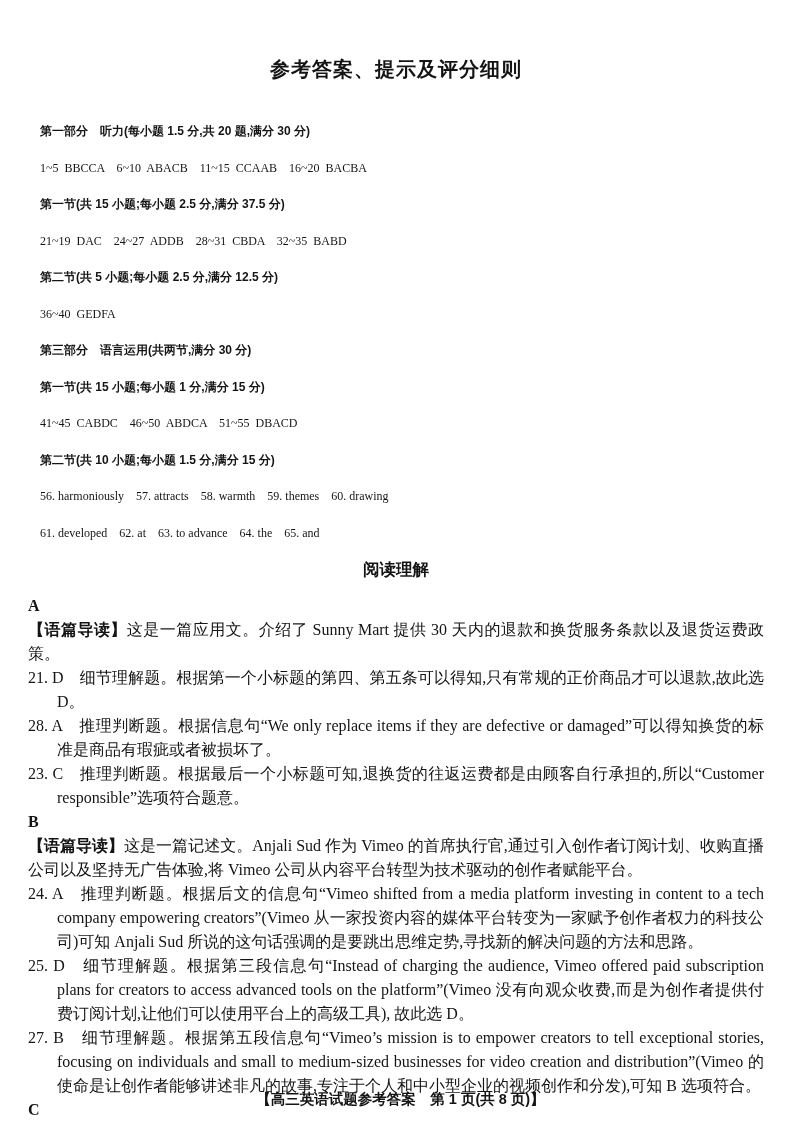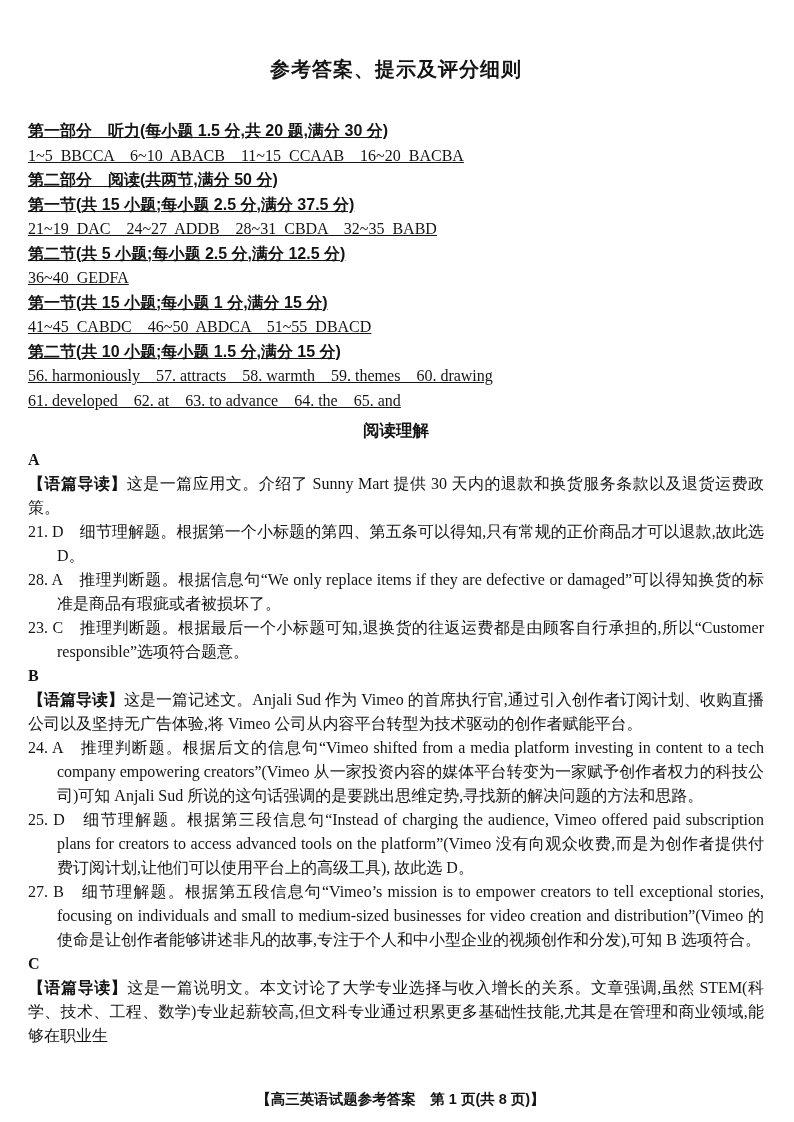--- a/index.html
+++ b/index.html
@@ -11,25 +11,25 @@
   .page{position:absolute;inset:0;padding:42px 30px 0 28px;box-sizing:border-box;}
   .title{
     text-align:center;font-family:"Liberation Sans","DejaVu Sans",sans-serif;
     font-weight:bold;font-size:23px;line-height:30px;letter-spacing:1px;
   }
   .subtitle{
     text-align:center;font-family:"Liberation Sans","DejaVu Sans",sans-serif;
     font-weight:bold;font-size:20px;line-height:27px;margin-top:14px;letter-spacing:1px;
   }
   .answer-key{margin-top:36px;}
-  .answer-key p{margin:0;font-size:16px;line-height:24.5px;text-decoration:underline;}
+  .answer-key p{margin:12px;font-size:12px;line-height:24.5px;}
   .hd{font-family:"Liberation Sans","DejaVu Sans",sans-serif;font-weight:bold;}
   .ans{white-space:pre-wrap;}
   .center-hd{
-    text-align:center;margin:5px;font-size:16.5px;line-height:24.5px;font-weight:bold;
+    text-align:center;margin:12px;font-size:16.5px;line-height:24.5px;font-weight:bold;
     font-family:"Liberation Sans","DejaVu Sans",sans-serif;
   }
   .passage-letter{text-align:center;margin:0;font-size:17px;line-height:24.5px;font-weight:bold;}
   .body-text p{margin:0;font-size:16px;line-height:24px;text-align:justify;}
   .lead-label{font-weight:bold;font-family:"Liberation Sans","DejaVu Sans",sans-serif;}
   .item{padding-left:29px;text-indent:-29px;}
   .footer{
     position:absolute;left:7px;right:0;top:1090px;text-align:center;
     font-family:"Liberation Sans","DejaVu Sans",sans-serif;
     font-weight:bold;font-size:14.5px;
@@ -38,25 +38,25 @@
 </head>
 <body>
 
 <div class="page">
 
   <div class="subtitle">参考答案、提示及评分细则</div>
 
   <div class="answer-key">
     <p class="hd">第一部分　听力(每小题 1.5 分,共 20 题,满分 30 分)</p>
     <p class="ans">1~5  BBCCA    6~10  ABACB    11~15  CCAAB    16~20  BACBA</p>
-    <p class="hd">第二部分　阅读(共两节,满分 50 分)</p>
     <p class="hd">第一节(共 15 小题;每小题 2.5 分,满分 37.5 分)</p>
     <p class="ans">21~19  DAC    24~27  ADDB    28~31  CBDA    32~35  BABD</p>
     <p class="hd">第二节(共 5 小题;每小题 2.5 分,满分 12.5 分)</p>
     <p class="ans">36~40  GEDFA</p>
+    <p class="hd">第三部分　语言运用(共两节,满分 30 分)</p>
     <p class="hd">第一节(共 15 小题;每小题 1 分,满分 15 分)</p>
     <p class="ans">41~45  CABDC    46~50  ABDCA    51~55  DBACD</p>
     <p class="hd">第二节(共 10 小题;每小题 1.5 分,满分 15 分)</p>
     <p class="ans">56. harmoniously    57. attracts    58. warmth    59. themes    60. drawing</p>
     <p class="ans">61. developed    62. at    63. to advance    64. the    65. and</p>
   </div>
 
   <p class="center-hd">阅读理解</p>
 
   <div class="body-text">

